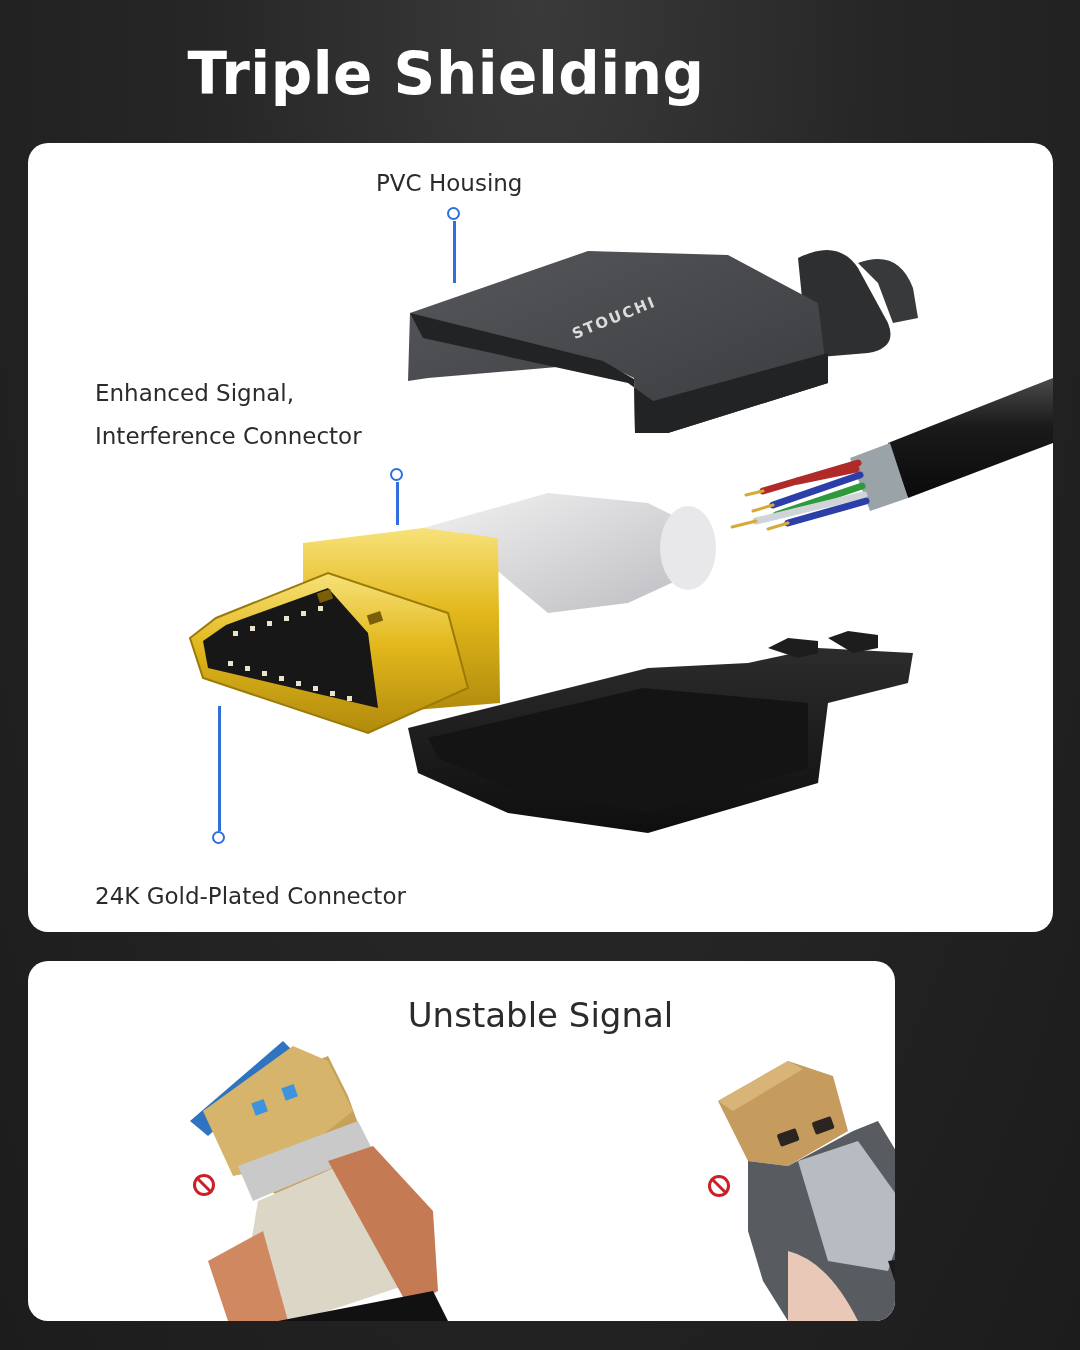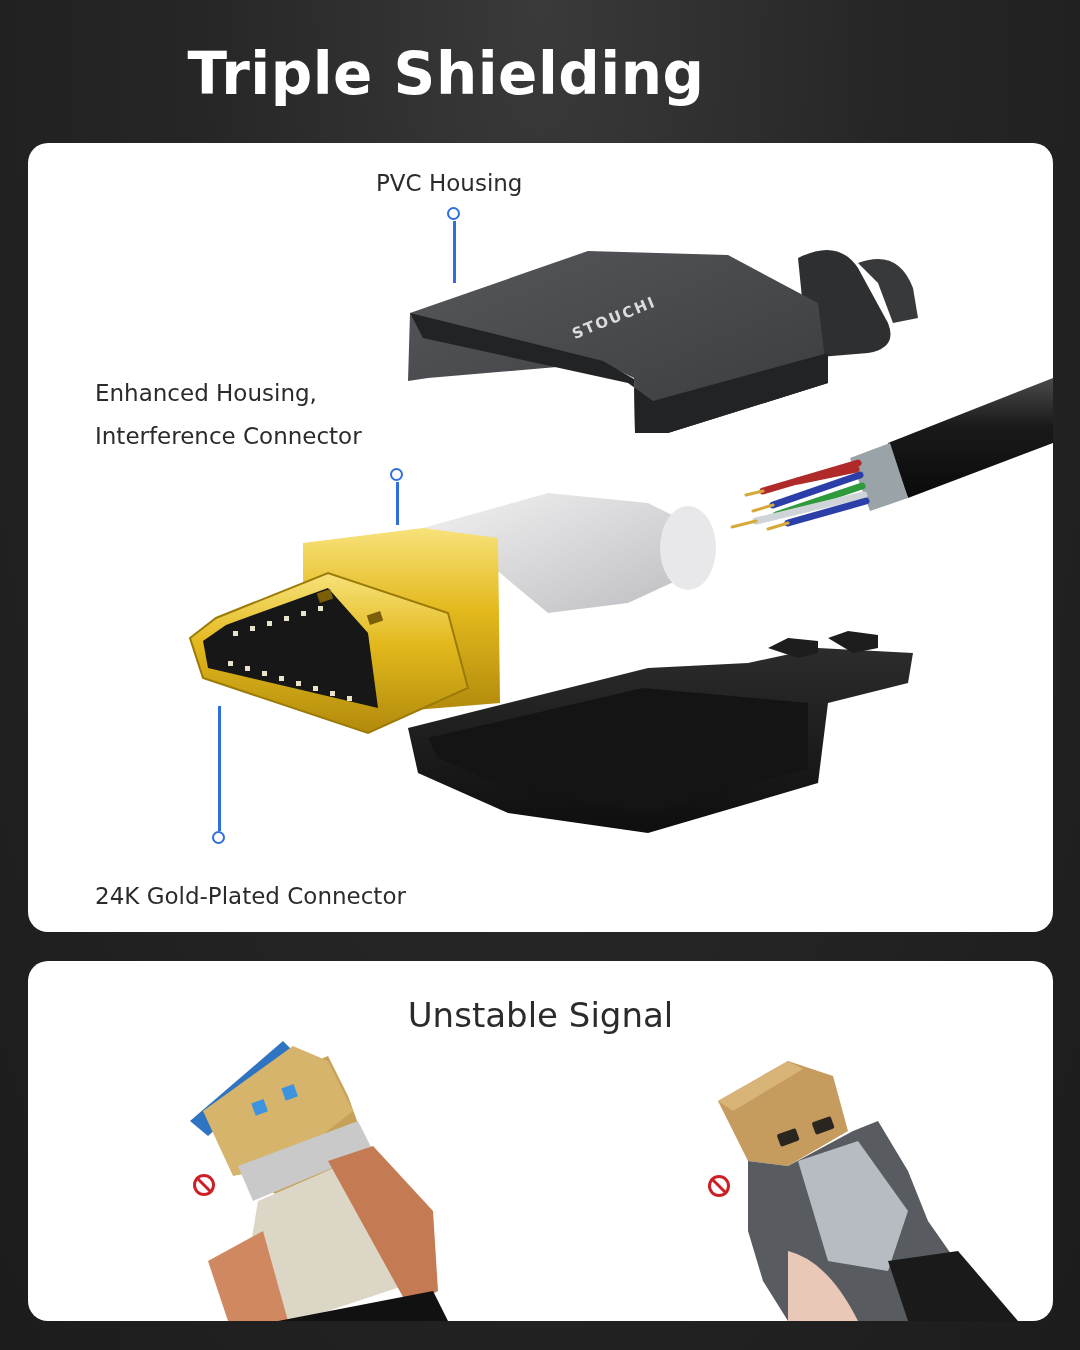--- a/index.html
+++ b/index.html
@@ -10,21 +10,21 @@
   }
   .title {
     position:absolute; left:0; top:40px; width:892px; text-align:center;
     color:#ffffff; font-weight:bold; font-size:58px; letter-spacing:0.5px;
     font-family: "DejaVu Sans", sans-serif;
   }
   .panel {
     position:absolute; background:#ffffff; border-radius:20px; overflow:hidden;
   }
   #panel-top { left:28px; top:143px; width:1025px; height:789px; }
-  #panel-bottom { left:28px; top:961px; width:1025px; height:360px; }
+  #panel-bottom { left:28px; top:961px; width:827px; height:360px;padding-left:40px; }
 
   .label {
     position:absolute; color:#2b2b2b; font-size:23px; line-height:43px;
     font-family: "DejaVu Sans", sans-serif; white-space:nowrap;
   }
   .callout-line { position:absolute; width:3px; background:#2e6fdc; }
   .callout-dot {
     position:absolute; width:9px; height:9px; border:2.5px solid #2e6fdc;
     border-radius:50%; background:#fff;
   }
@@ -47,21 +47,21 @@
 <body>
 
 <div class="title">Triple Shielding</div>
 
 <div class="panel" id="panel-top">
 
   <div class="label" style="left:348px; top:19px;">PVC Housing</div>
   <div class="callout-dot" style="left:419px; top:64px;"></div>
   <div class="callout-line" style="left:425px; top:78px; height:62px;"></div>
 
-  <div class="label" style="left:67px; top:229px;">Enhanced Housing,</div>
+  <div class="label" style="left:67px; top:229px;">Enhanced Signal,</div>
   <div class="label" style="left:67px; top:272px;">Interference Connector</div>
   <div class="callout-dot" style="left:362px; top:325px;"></div>
   <div class="callout-line" style="left:368px; top:339px; height:43px;"></div>
 
   <div class="callout-line" style="left:190px; top:563px; height:125px;"></div>
   <div class="callout-dot" style="left:184px; top:688px;"></div>
   <div class="label" style="left:67px; top:732px;">24K Gold-Plated Connector</div>
 
   <svg style="left:0;top:0" width="1025" height="789">
     <defs>

